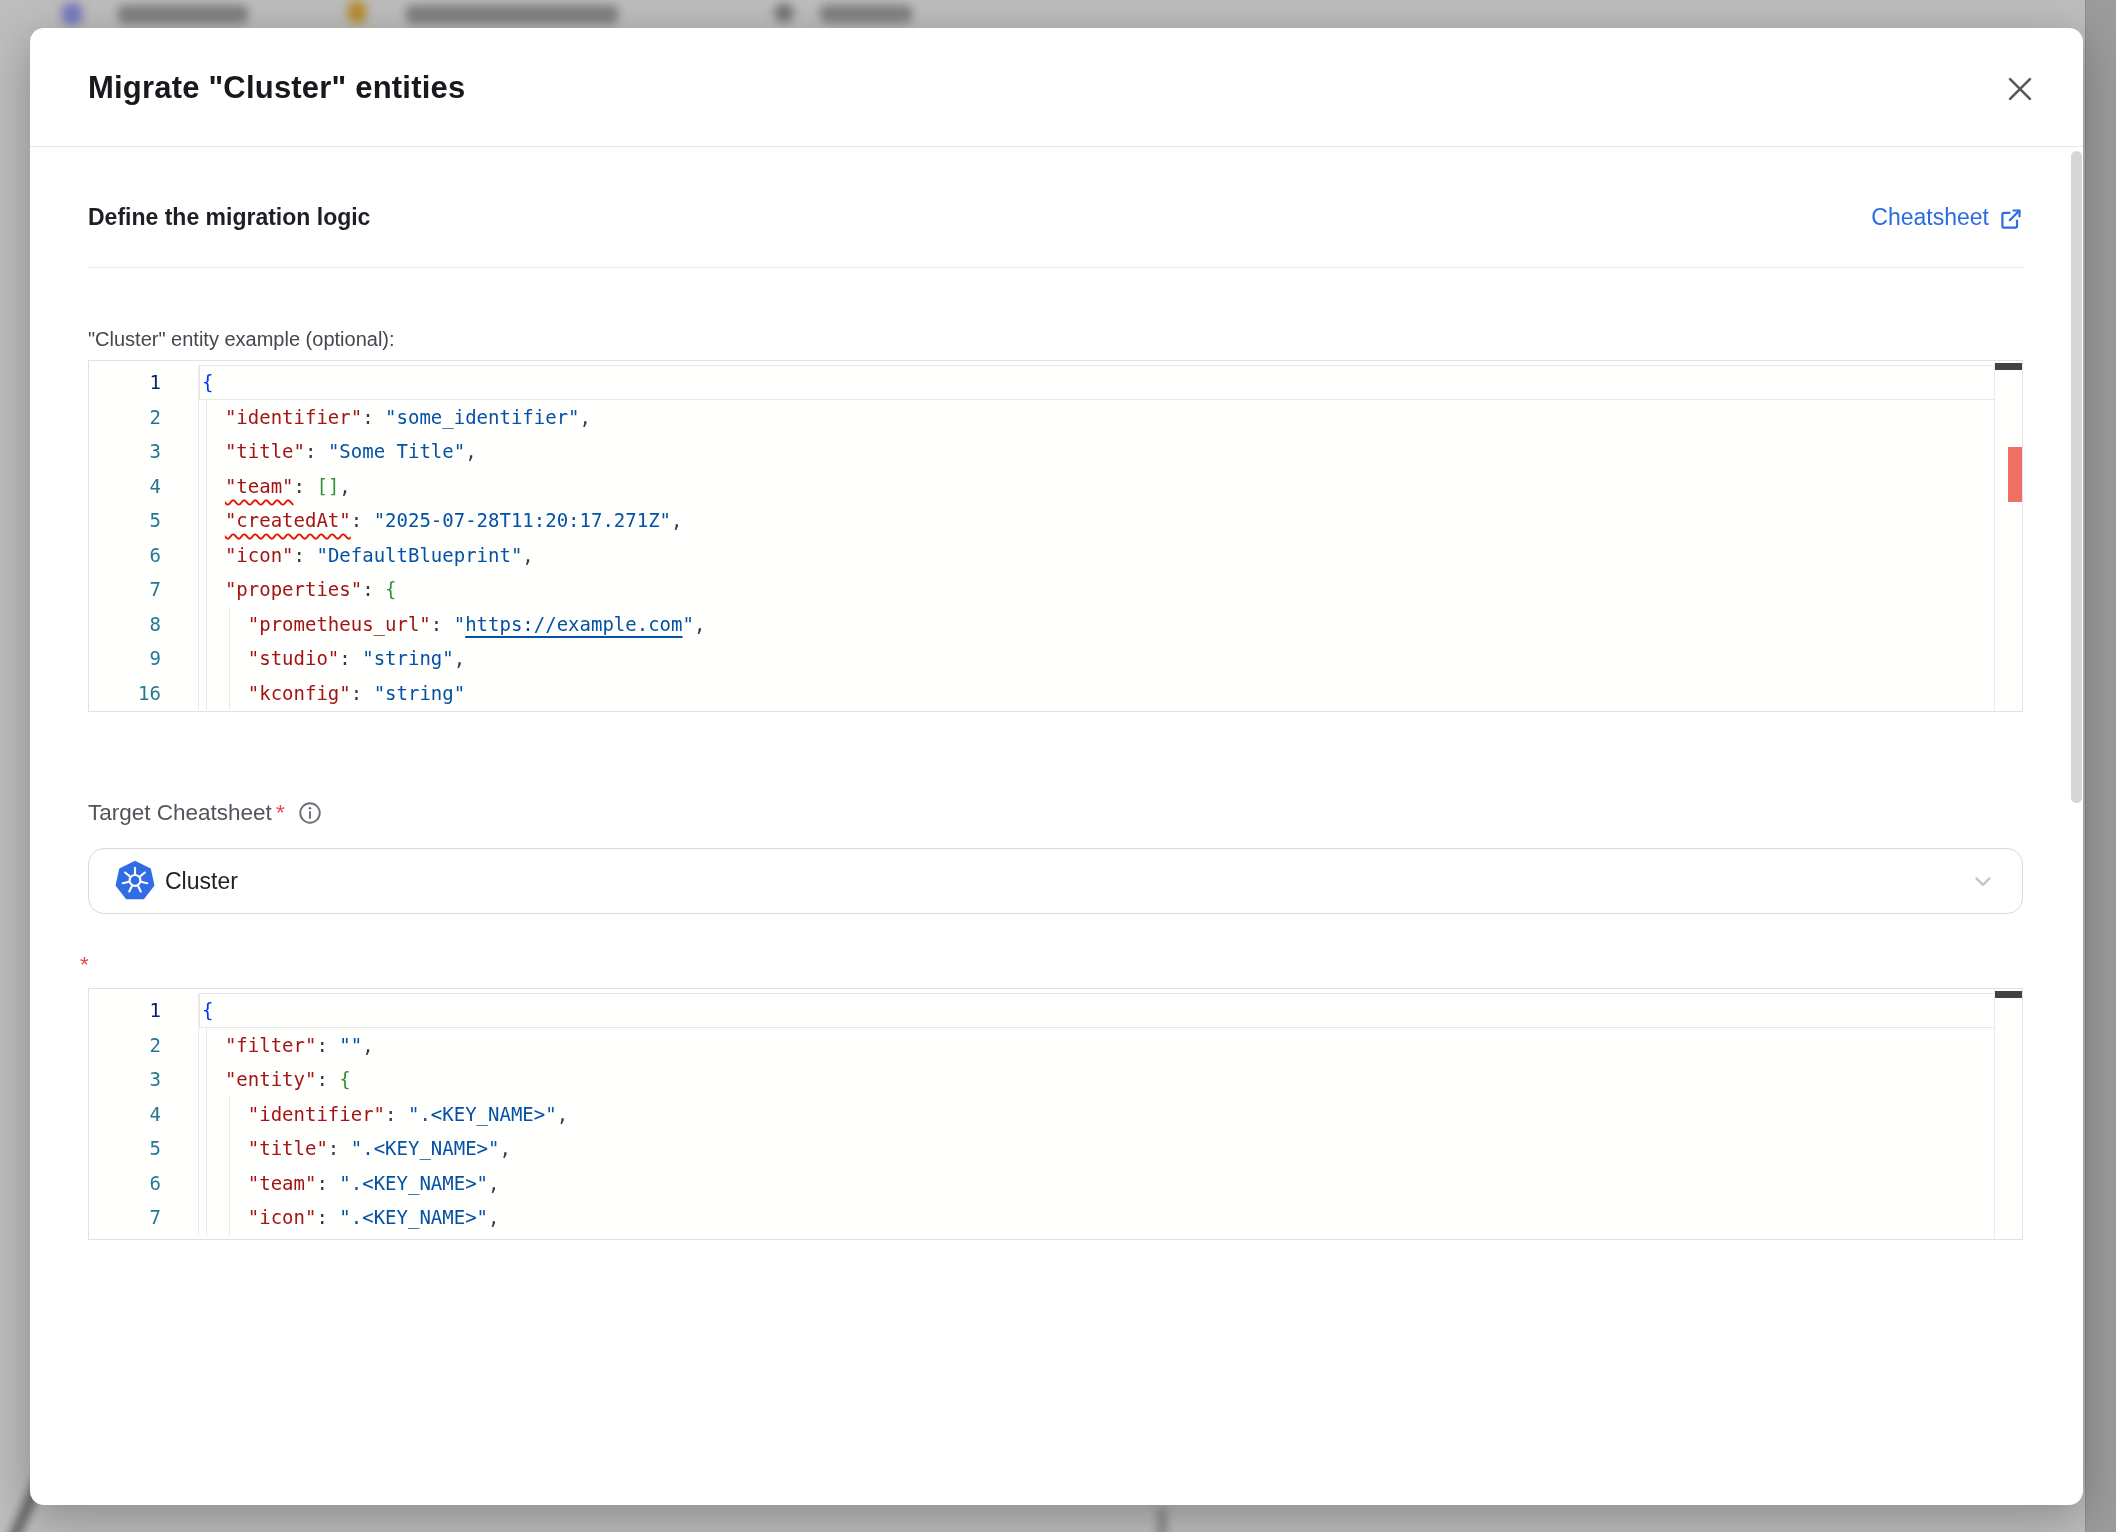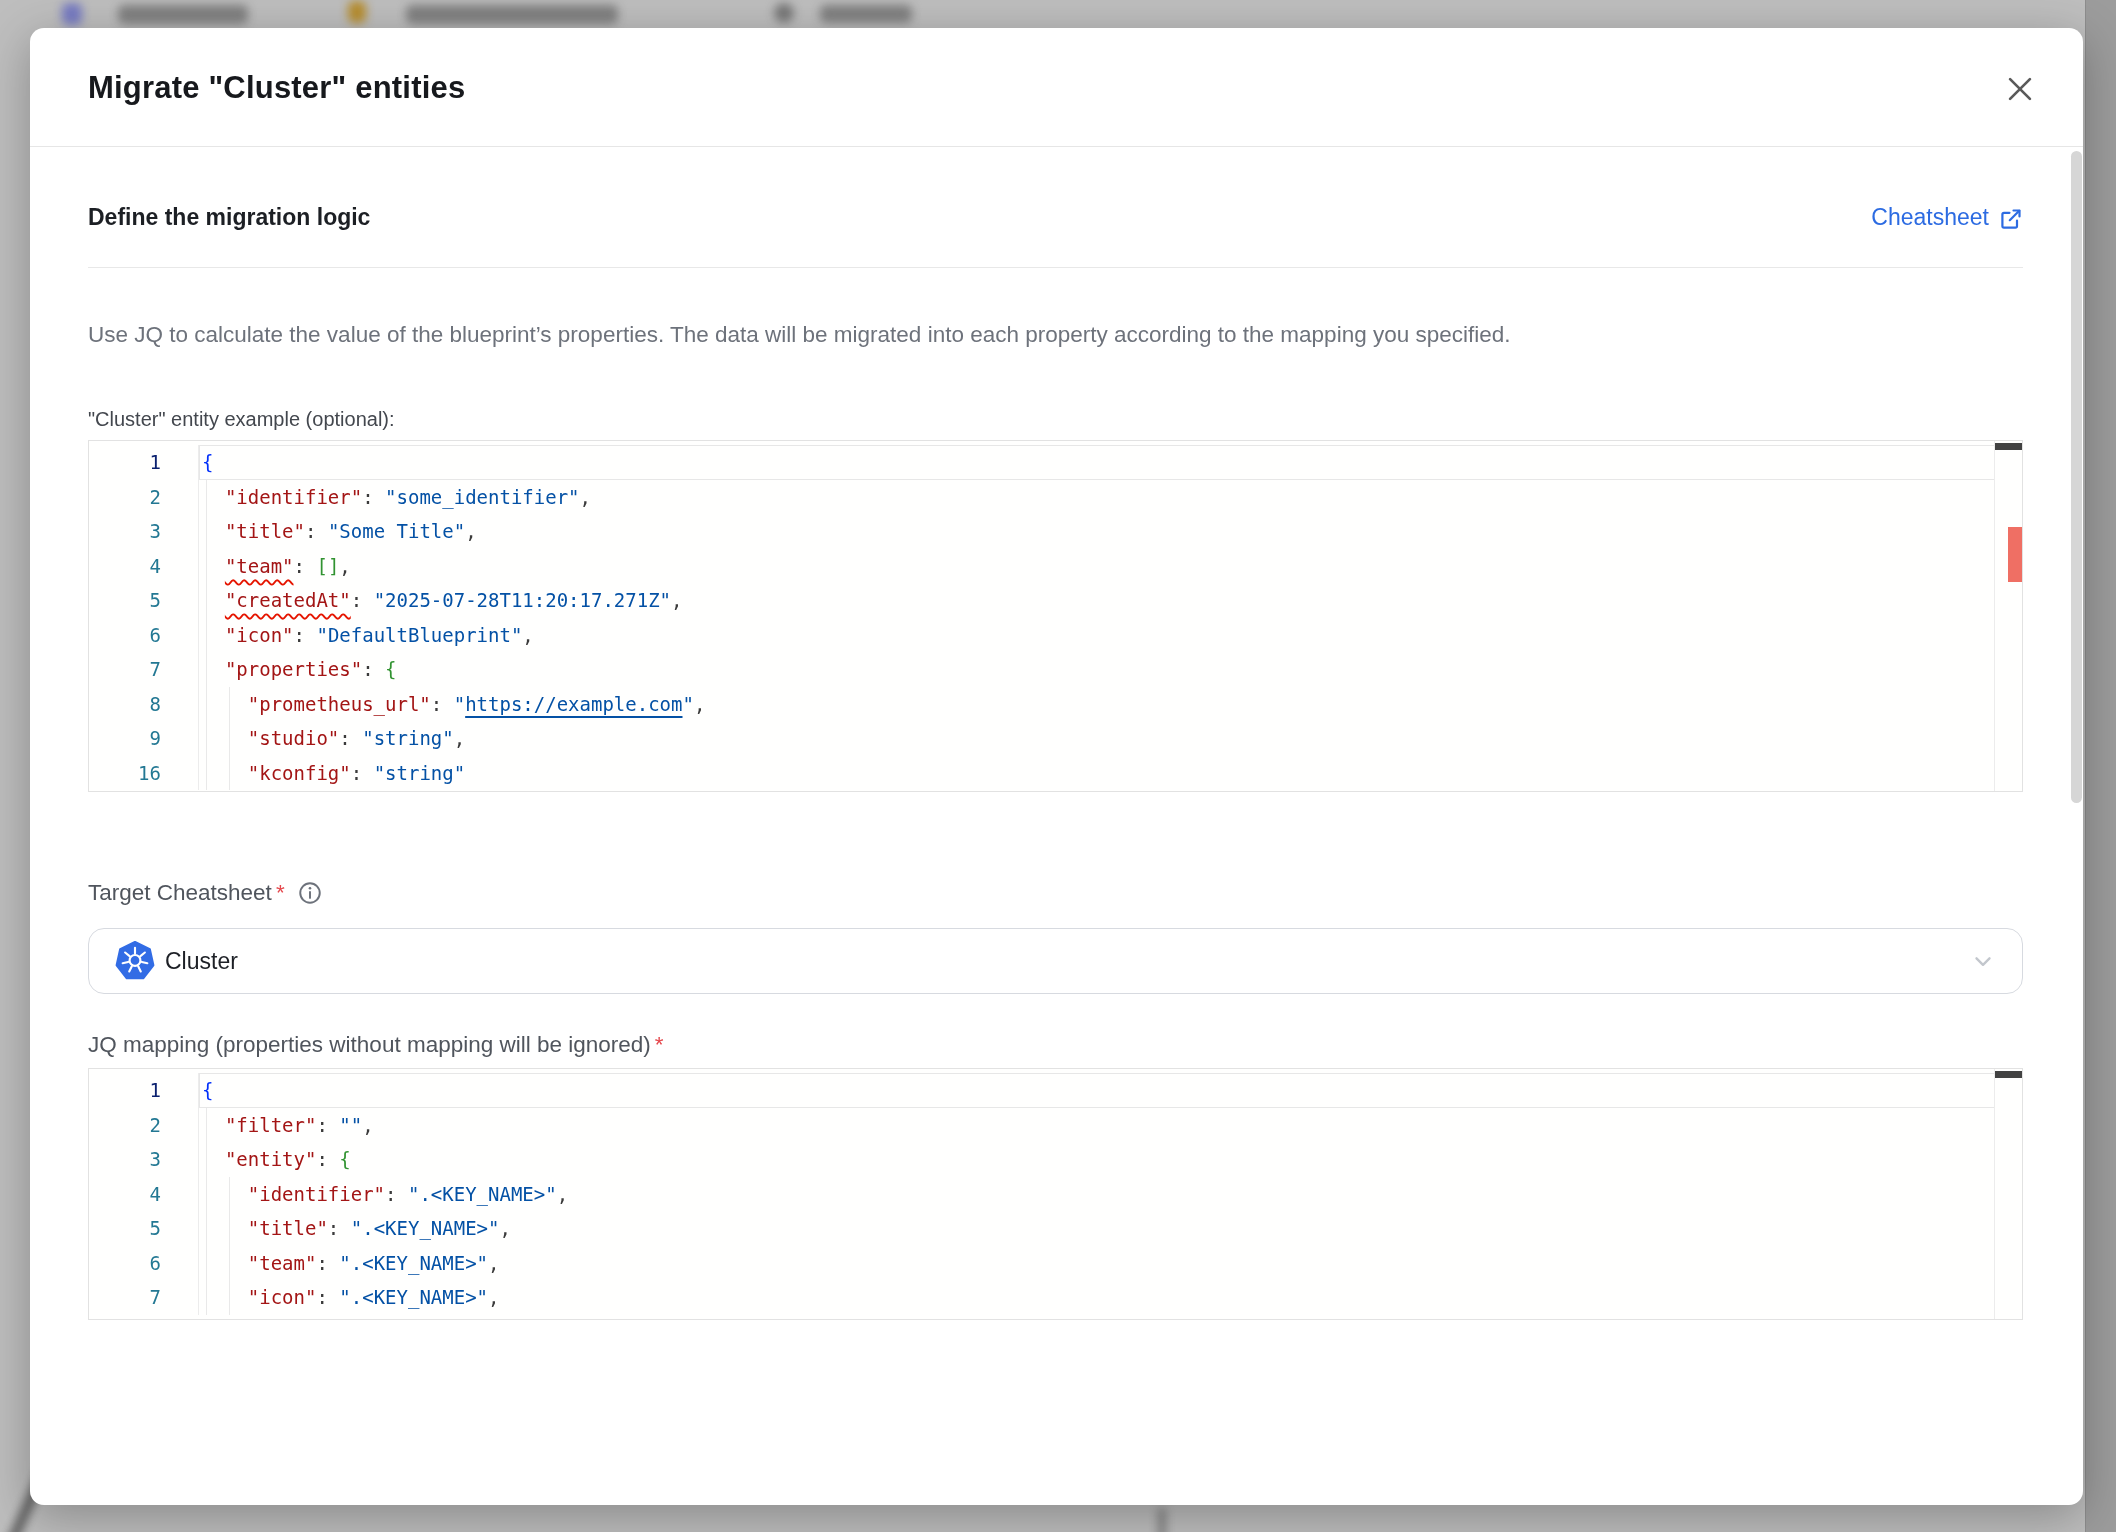--- a/index.html
+++ b/index.html
@@ -102,21 +102,20 @@
             <path d="M18 13.5V19a1.6 1.6 0 0 1-1.6 1.6H5A1.6 1.6 0 0 1 3.4 19V7.4A1.6 1.6 0 0 1 5 5.8h5.5"></path>
             <path d="M14.5 3.5h6v6"></path>
               <line x1="20.2" y1="3.8" x2="10.8" y2="13.2"></line>
           </svg>
         </span>
       </a>
     </div>
 
     <div class="divider"></div>
 
-    <p class="para p2">Use JQ to calculate the value of the blueprint’s properties. The data will be migrated into each property according to the mapping you specified.</p>
 
     <div class="small-label">"Cluster" entity example (optional):</div>
 
     <div class="editor ed1">
       <div class="ed-lines">
           <div class="ln-row active"><span class="ln-num">1</span><span class="ln-code"><span class="tk-b1">{</span></span></div>
           <div class="ln-row"><span class="ln-num">2</span><span class="ln-code"><i class="guide" style="left: 7px;"></i><span class="tk-pun">  </span><span class="tk-key">"identifier"</span><span class="tk-pun">:</span><span class="tk-pun"> </span><span class="tk-str">"some_identifier"</span><span class="tk-pun">,</span></span></div>
           <div class="ln-row"><span class="ln-num">3</span><span class="ln-code"><i class="guide" style="left: 7px;"></i><span class="tk-pun">  </span><span class="tk-key">"title"</span><span class="tk-pun">:</span><span class="tk-pun"> </span><span class="tk-str">"Some Title"</span><span class="tk-pun">,</span></span></div>
           <div class="ln-row"><span class="ln-num">4</span><span class="ln-code"><i class="guide" style="left: 7px;"></i><span class="tk-pun">  </span><span class="tk-key tk-err">"team"</span><span class="tk-pun">:</span><span class="tk-pun"> </span><span class="tk-b2">[]</span><span class="tk-pun">,</span></span></div>
           <div class="ln-row"><span class="ln-num">5</span><span class="ln-code"><i class="guide" style="left: 7px;"></i><span class="tk-pun">  </span><span class="tk-key tk-err">"createdAt"</span><span class="tk-pun">:</span><span class="tk-pun"> </span><span class="tk-str">"2025-07-28T11:20:17.271Z"</span><span class="tk-pun">,</span></span></div>
@@ -162,21 +161,20 @@
       </span>
       <span class="select-value">Cluster</span>
       <span class="select-chevron">
         <svg width="26" height="26" viewBox="0 0 24 24" fill="none" stroke="#c3c7cd" stroke-width="2.2" stroke-linecap="round" stroke-linejoin="round">
           <polyline points="6,9.5 12,15.5 18,9.5"></polyline>
         </svg>
       </span>
     </div>
 
     <div class="field-label jq-label">
-      <span>JQ mapping (properties without mapping will be ignored)</span>
         <span class="req" style="margin-left:-8px;">*</span>
     </div>
 
     <div class="editor ed2">
       <div class="ed-lines">
           <div class="ln-row active"><span class="ln-num">1</span><span class="ln-code"><span class="tk-b1">{</span></span></div>
           <div class="ln-row"><span class="ln-num">2</span><span class="ln-code"><i class="guide" style="left: 7px;"></i><span class="tk-pun">  </span><span class="tk-key">"filter"</span><span class="tk-pun">:</span><span class="tk-pun"> </span><span class="tk-str">""</span><span class="tk-pun">,</span></span></div>
           <div class="ln-row"><span class="ln-num">3</span><span class="ln-code"><i class="guide" style="left: 7px;"></i><span class="tk-pun">  </span><span class="tk-key">"entity"</span><span class="tk-pun">:</span><span class="tk-pun"> </span><span class="tk-b2">{</span></span></div>
           <div class="ln-row"><span class="ln-num">4</span><span class="ln-code"><i class="guide" style="left: 7px;"></i><i class="guide" style="left: 30px;"></i><span class="tk-pun">    </span><span class="tk-key">"identifier"</span><span class="tk-pun">:</span><span class="tk-pun"> </span><span class="tk-str">".&lt;KEY_NAME&gt;"</span><span class="tk-pun">,</span></span></div>
           <div class="ln-row"><span class="ln-num">5</span><span class="ln-code"><i class="guide" style="left: 7px;"></i><i class="guide" style="left: 30px;"></i><span class="tk-pun">    </span><span class="tk-key">"title"</span><span class="tk-pun">:</span><span class="tk-pun"> </span><span class="tk-str">".&lt;KEY_NAME&gt;"</span><span class="tk-pun">,</span></span></div>

